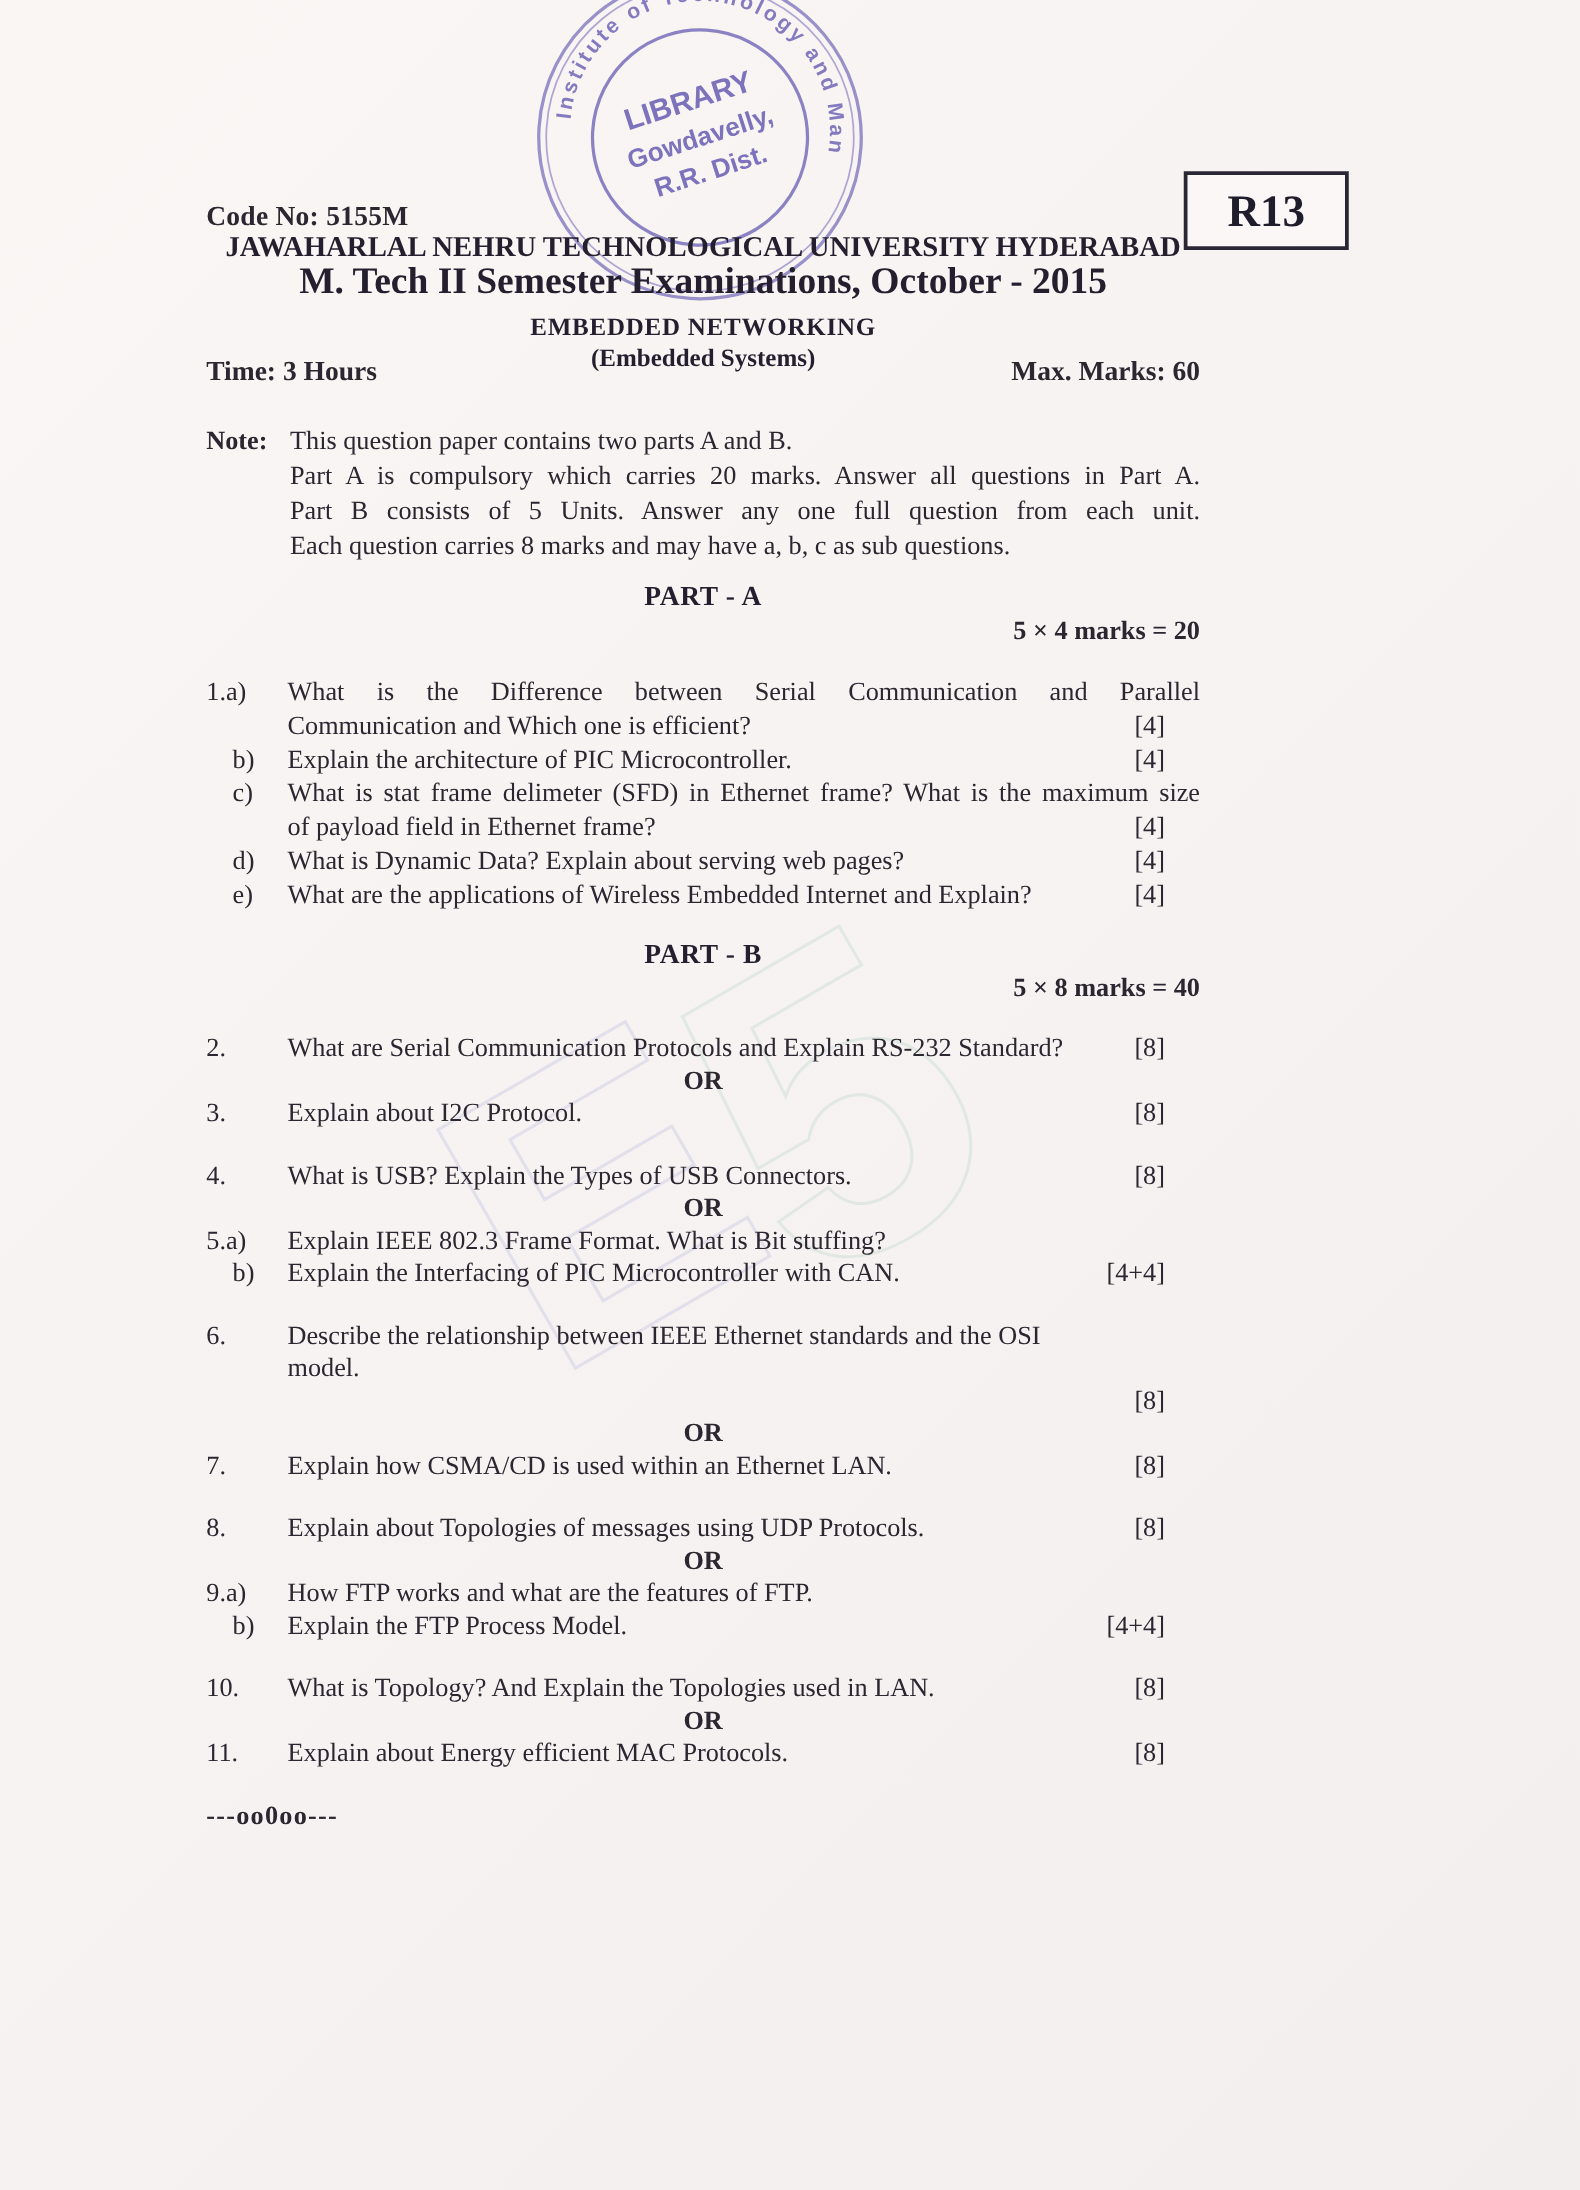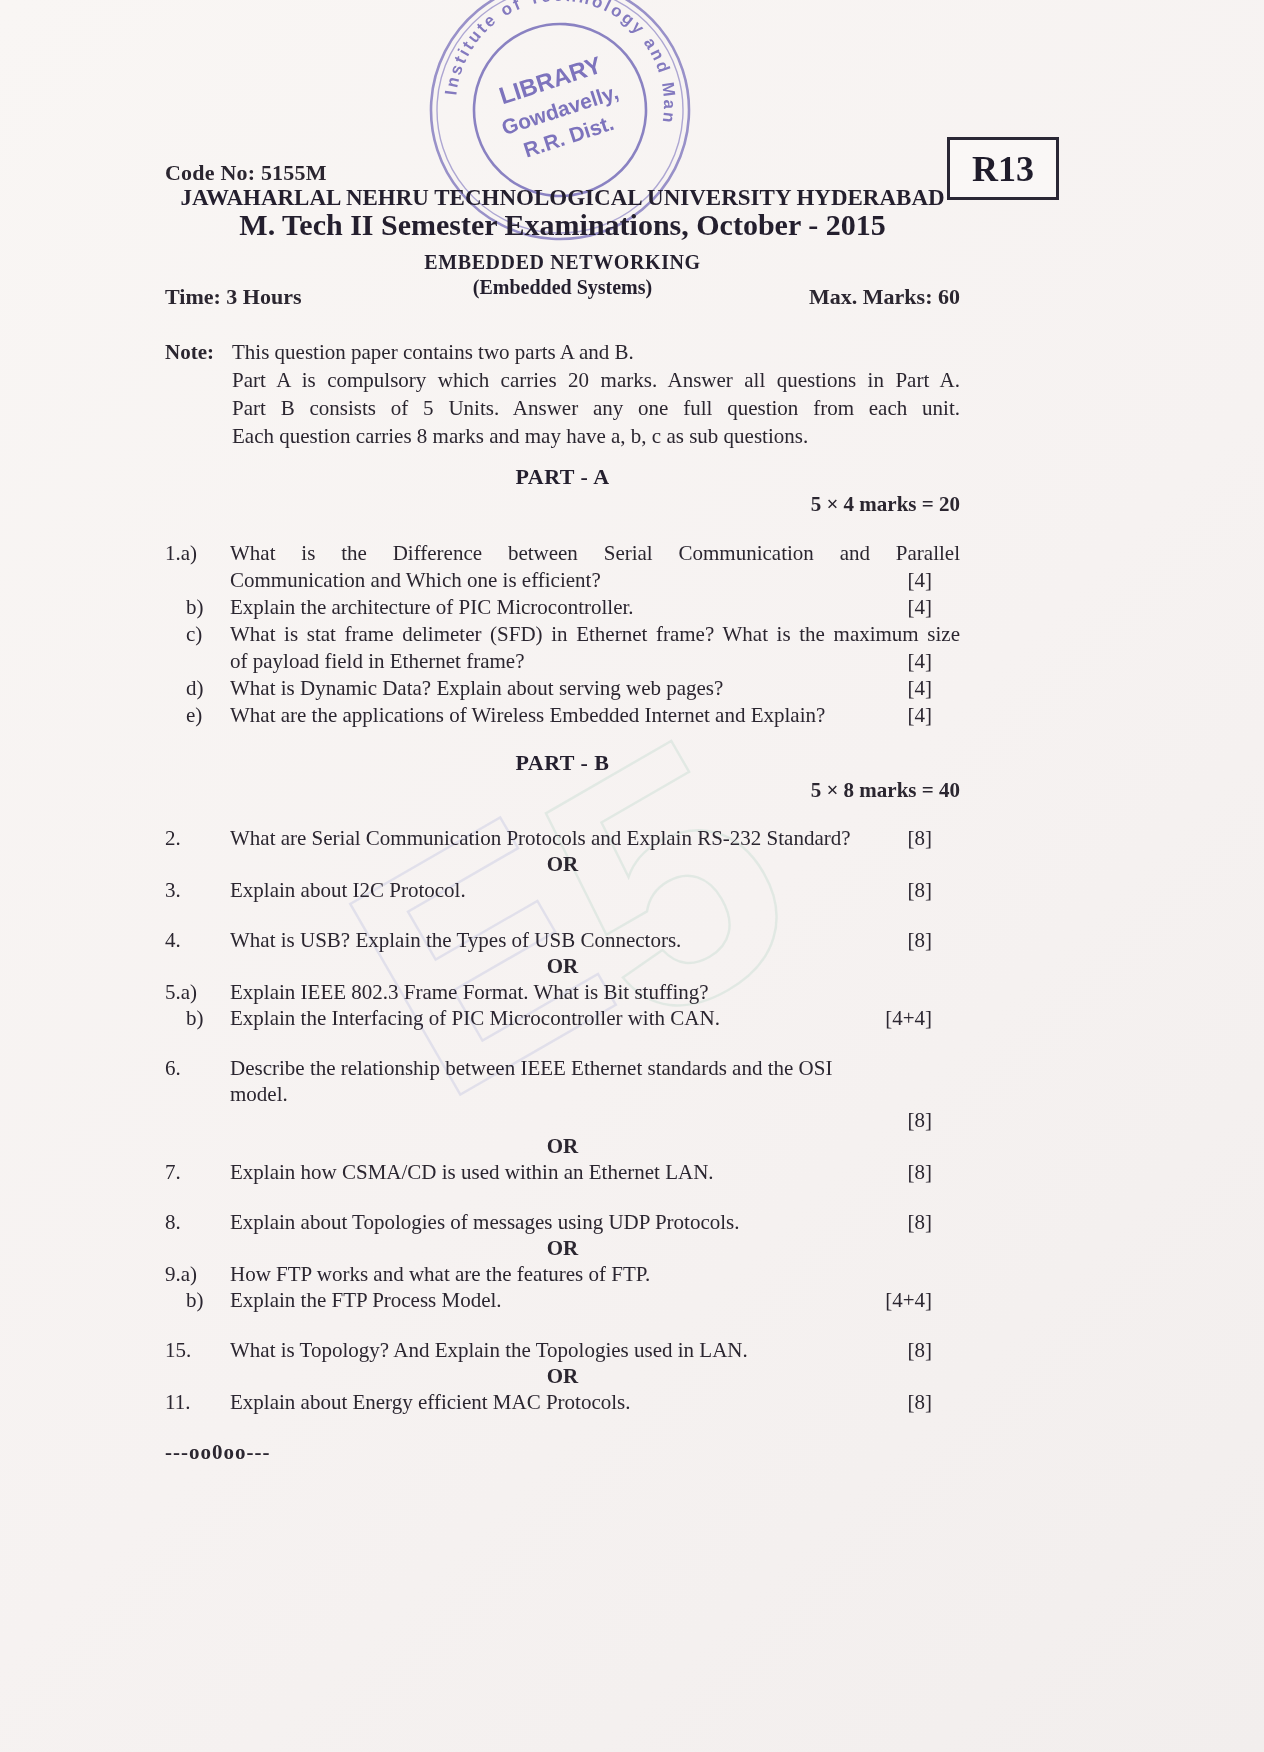--- a/index.html
+++ b/index.html
@@ -4,21 +4,21 @@
 <style>
   *{box-sizing:border-box;margin:0;padding:0;}
   html,body{width:1264px;height:1752px;}
   body{background:#e9e5e2;font-family:"Liberation Serif","DejaVu Serif",serif;}
   .page{position:relative;width:1264px;height:1752px;overflow:hidden;color:#2b2630;
         background:linear-gradient(135deg,#f9f6f4 0%,#f6f2f1 55%,#f2eeed 100%);}
   .abs{position:absolute;}
   .content{left:165px;width:795px;}
 
   .code-no{top:160px;font-size:22px;font-weight:bold;letter-spacing:0.2px;}
-  .reg-box{left:947px;top:137px;width:112px;height:63px;border:3px solid #2a2735;
+  .reg-box{left:947px;top:137px;width:132px;height:63px;border:3px solid #2a2735;
            display:flex;align-items:center;justify-content:center;
            font-size:36px;font-weight:bold;color:#1f1c2b;background:rgba(255,255,255,0.35);}
   .titles{top:184px;text-align:center;font-weight:bold;color:#241f2e;}
   .t-univ{font-size:23px;line-height:27px;}
   .t-exam{font-size:30px;line-height:27px;}
   .t-subj{font-size:20px;line-height:26px;letter-spacing:0.6px;margin-top:11px;}
   .t-stream{font-size:20px;line-height:24px;}
   .time-row{top:284px;display:flex;justify-content:space-between;font-size:22px;font-weight:bold;}
 
   .note{top:338px;display:grid;grid-template-columns:57px 1fr;font-size:21px;line-height:28px;}
@@ -223,21 +223,21 @@
       </div>
       <div class="q-row">
         <div class="q-num">  b)</div>
         <div class="q-body">
           <div class="q-line">Explain the FTP Process Model.</div>
         </div>
         <div class="q-marks">[4+4]</div>
       </div>
       <div class="q-gap"></div>
       <div class="q-row">
-        <div class="q-num">15.</div>
+        <div class="q-num">10.</div>
         <div class="q-body">
           <div class="q-line">What is Topology? And Explain the Topologies used in LAN.</div>
         </div>
         <div class="q-marks">[8]</div>
       </div>
       <div class="or-row">OR</div>
       <div class="q-row">
         <div class="q-num">11.</div>
         <div class="q-body">
           <div class="q-line">Explain about Energy efficient MAC Protocols.</div>

